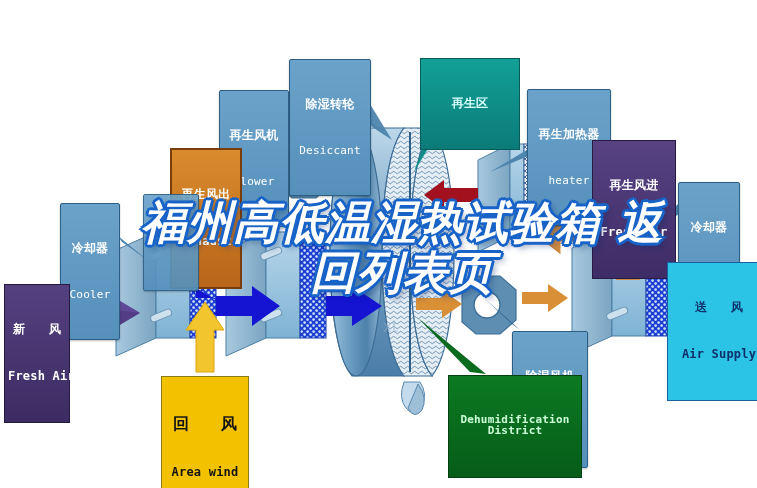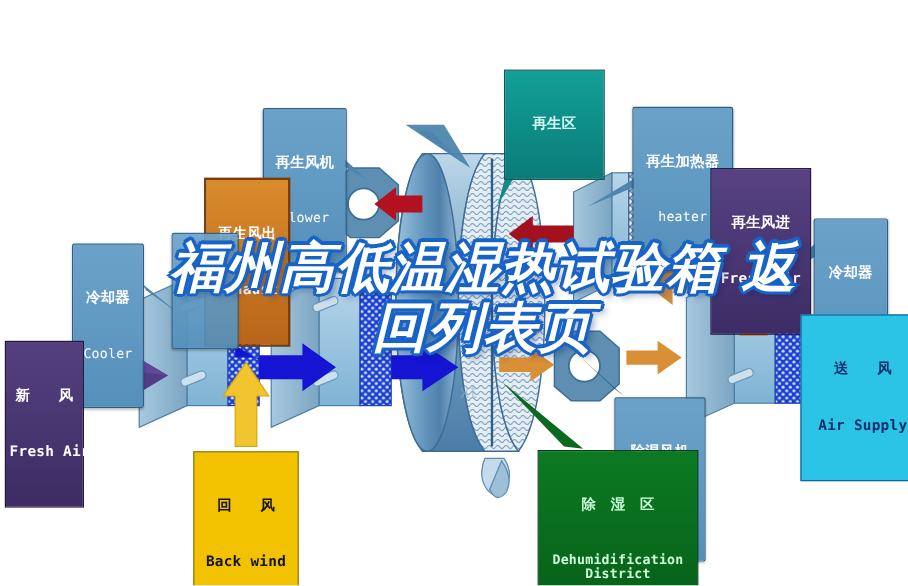--- a/index.html
+++ b/index.html
@@ -207,20 +207,24 @@
       <path d="M560,130 L490,172 L566,140 Z" fill="#4d85ae"></path>
 
       <path d="M682,200 L650,232 L692,206 Z" fill="#4d85ae"></path>
 
       <path d="M512,324 L484,298 L520,330 Z" fill="#2b5f8e"></path>
 
       <path d="M470,372 L418,318 L486,374 Z" fill="#0a6b1e"></path>
     </g>
   </svg>
 
+  <div class="lbl cal" style="left:289px;top:59px;width:82px;padding:3px 2px 4px;">
+    <span class="cn">除湿转轮</span>
+    <span class="en">Desiccant</span>
+  </div>
 
   <div class="lbl cal" style="left:219px;top:90px;width:70px;padding:3px 2px 4px;">
     <span class="cn">再生风机</span>
     <span class="en">Blower</span>
   </div>
 
   <div class="lbl" style="left:170px;top:148px;width:72px;padding:3px 2px 4px;
               background:linear-gradient(180deg,#d98b2c 0%,#b9651a 100%);
               border:2px solid #7a3d0c;color:#ffffff;">
     <span class="cn" style="font-size:12px;">再生风出</span>
@@ -238,25 +242,25 @@
 
   <div class="lbl" style="left:4px;top:284px;width:66px;padding:3px 3px 4px;
               background:linear-gradient(180deg,#54407f 0%,#3c2c63 100%);
               border:1px solid #241a40;color:#ffffff;">
     <span class="cn" style="font-size:12px;letter-spacing:0;">新　　风</span>
     <span class="en" style="font-size:12px;font-weight:bold;">Fresh Air</span>
   </div>
 
   <div class="lbl" style="left:161px;top:376px;width:88px;padding:3px 3px 4px;
               background:#f2c200;border:1px solid #8a7a18;color:#141414;">
-    <span class="cn" style="font-size:12px;letter-spacing:0;">回　　风</span>
-    <span class="en" style="font-size:12px;font-weight:bold;">Back wind</span>
-  </div>
-
-  <div class="lbl" style="left:420px;top:58px;width:84px;padding:3px 2px 5px;
+    <span class="cn" style="font-size:16px;letter-spacing:0;">回　　风</span>
+    <span class="en" style="font-size:12px;font-weight:bold;">Area wind</span>
+  </div>
+
+  <div class="lbl" style="left:420px;top:58px;width:100px;padding:3px 2px 5px;
               background:linear-gradient(180deg,#12a097 0%,#0b7b78 100%);
               border:1px solid #075c59;color:#d8fffb;">
     <span class="cn" style="font-size:12px;">再生区</span>
   </div>
 
   <div class="lbl cal" style="left:527px;top:89px;width:84px;padding:3px 2px 4px;">
     <span class="cn">再生加热器</span>
     <span class="en">heater</span>
   </div>
 
@@ -279,21 +283,20 @@
   </div>
 
   <div class="lbl cal" style="left:512px;top:331px;width:76px;padding:3px 2px 4px;">
     <span class="cn">除湿风机</span>
     <span class="en">Blower</span>
   </div>
 
   <div class="lbl" style="left:448px;top:375px;width:134px;padding:3px 3px 5px;
               background:linear-gradient(180deg,#0c7a22 0%,#065c18 100%);
               border:1px solid #044012;color:#ccffd9;">
-    <span class="cn" style="font-size:12px;">除　湿　区</span>
     <span class="en" style="font-size:11px;font-weight:bold;">Dehumidification
 District</span>
   </div>
 
   <div id="overlay">
     <span>福州高低温湿热试验箱 返</span>
     <span>回列表页</span>
   </div>
 
 </div>

